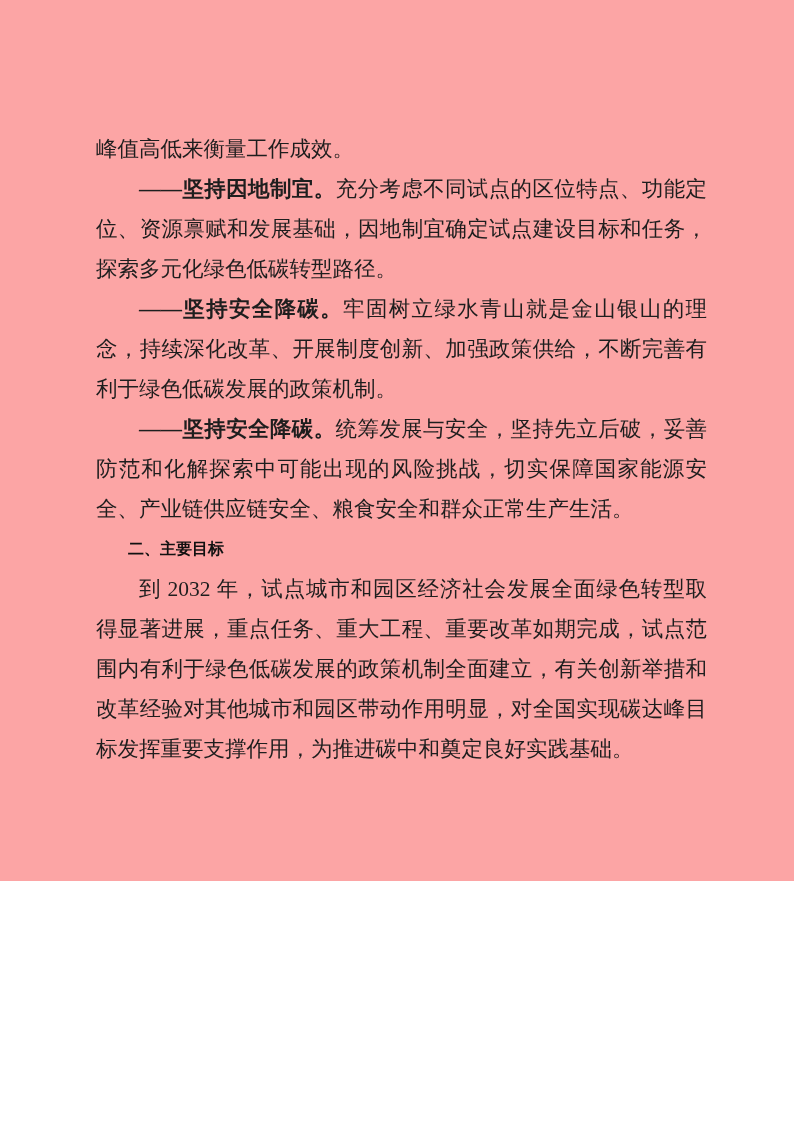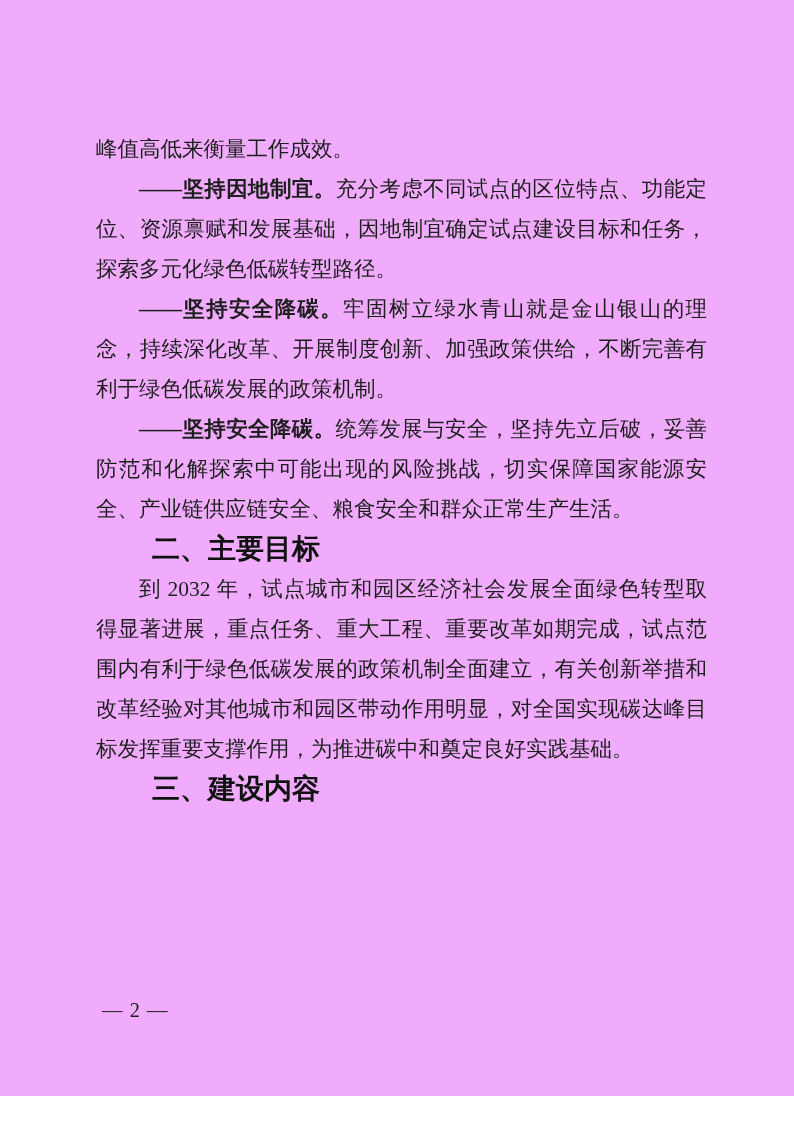--- a/index.html
+++ b/index.html
@@ -3,22 +3,22 @@
 <meta charset="utf-8">
 <style>
   html, body {
     margin: 0;
     padding: 0;
     background: #ffffff;
   }
   .page {
     position: relative;
     width: 794px;
-    height: 1096px;
-    background: #f0abfc;
+    height: 881px;
+    background: #fca5a5;
     overflow: hidden;
     font-family: "Liberation Serif", "DejaVu Serif", serif;
     color: #1e1e1e;
   }
   .content {
     position: absolute;
     left: 96px;
     top: 129px;
     width: 611px;
     font-size: 21.5px;
@@ -32,21 +32,21 @@
   .indent {
     text-indent: 2em;
   }
   .lead {
     font-weight: bold;
   }
   .heading {
     margin: 0;
     font-family: "Liberation Sans", "DejaVu Sans", sans-serif;
     font-weight: bold;
-    font-size: 28px;
+    font-size: 16px;
     line-height: 40px;
     text-indent: 2em;
     color: #111111;
     text-align: left;
   }
   .page-number {
     position: absolute;
     left: 102px;
     top: 996px;
     font-size: 20.5px;
@@ -67,18 +67,17 @@
 
     <p class="para indent"><span class="lead">——坚持安全降碳。</span><span>牢固树立绿水青山就是金山银山的理念，持续深化改革、开展制度创新、加强政策供给，不断完善有利于绿色低碳发展的政策机制。</span></p>
 
     <p class="para indent"><span class="lead">——坚持安全降碳。</span><span>统筹发展与安全，坚持先立后破，妥善防范和化解探索中可能出现的风险挑战，切实保障国家能源安全、产业链供应链安全、粮食安全和群众正常生产生活。</span></p>
 
     <h2 class="heading">二、主要目标</h2>
 
 
     <p class="para indent">到 2032 年，试点城市和园区经济社会发展全面绿色转型取得显著进展，重点任务、重大工程、重要改革如期完成，试点范围内有利于绿色低碳发展的政策机制全面建立，有关创新举措和改革经验对其他城市和园区带动作用明显，对全国实现碳达峰目标发挥重要支撑作用，为推进碳中和奠定良好实践基础。</p>
 
-    <h2 class="heading">三、建设内容</h2>
 
   </div>
 
   <div class="page-number">— 2 —</div>
 </div>
 
 </body></html>

